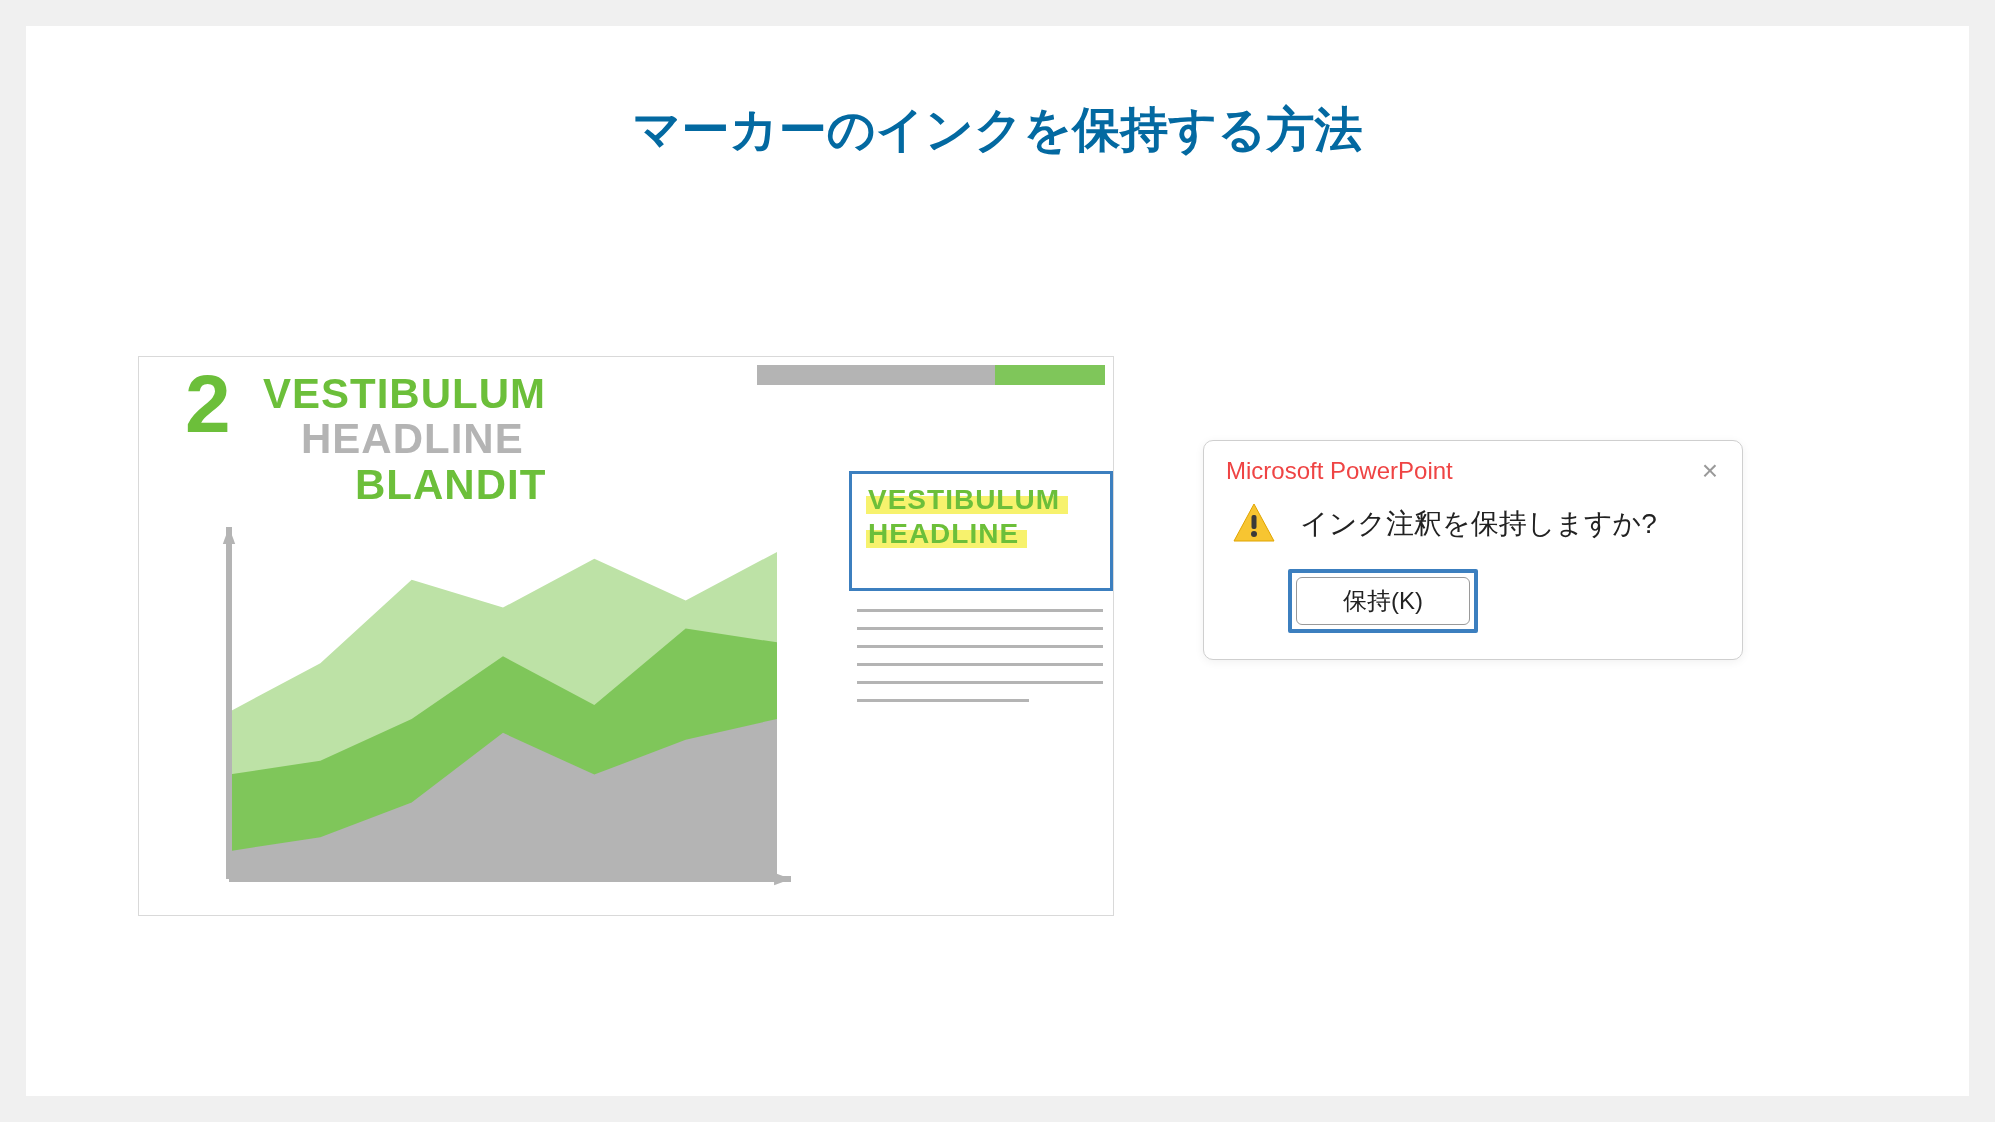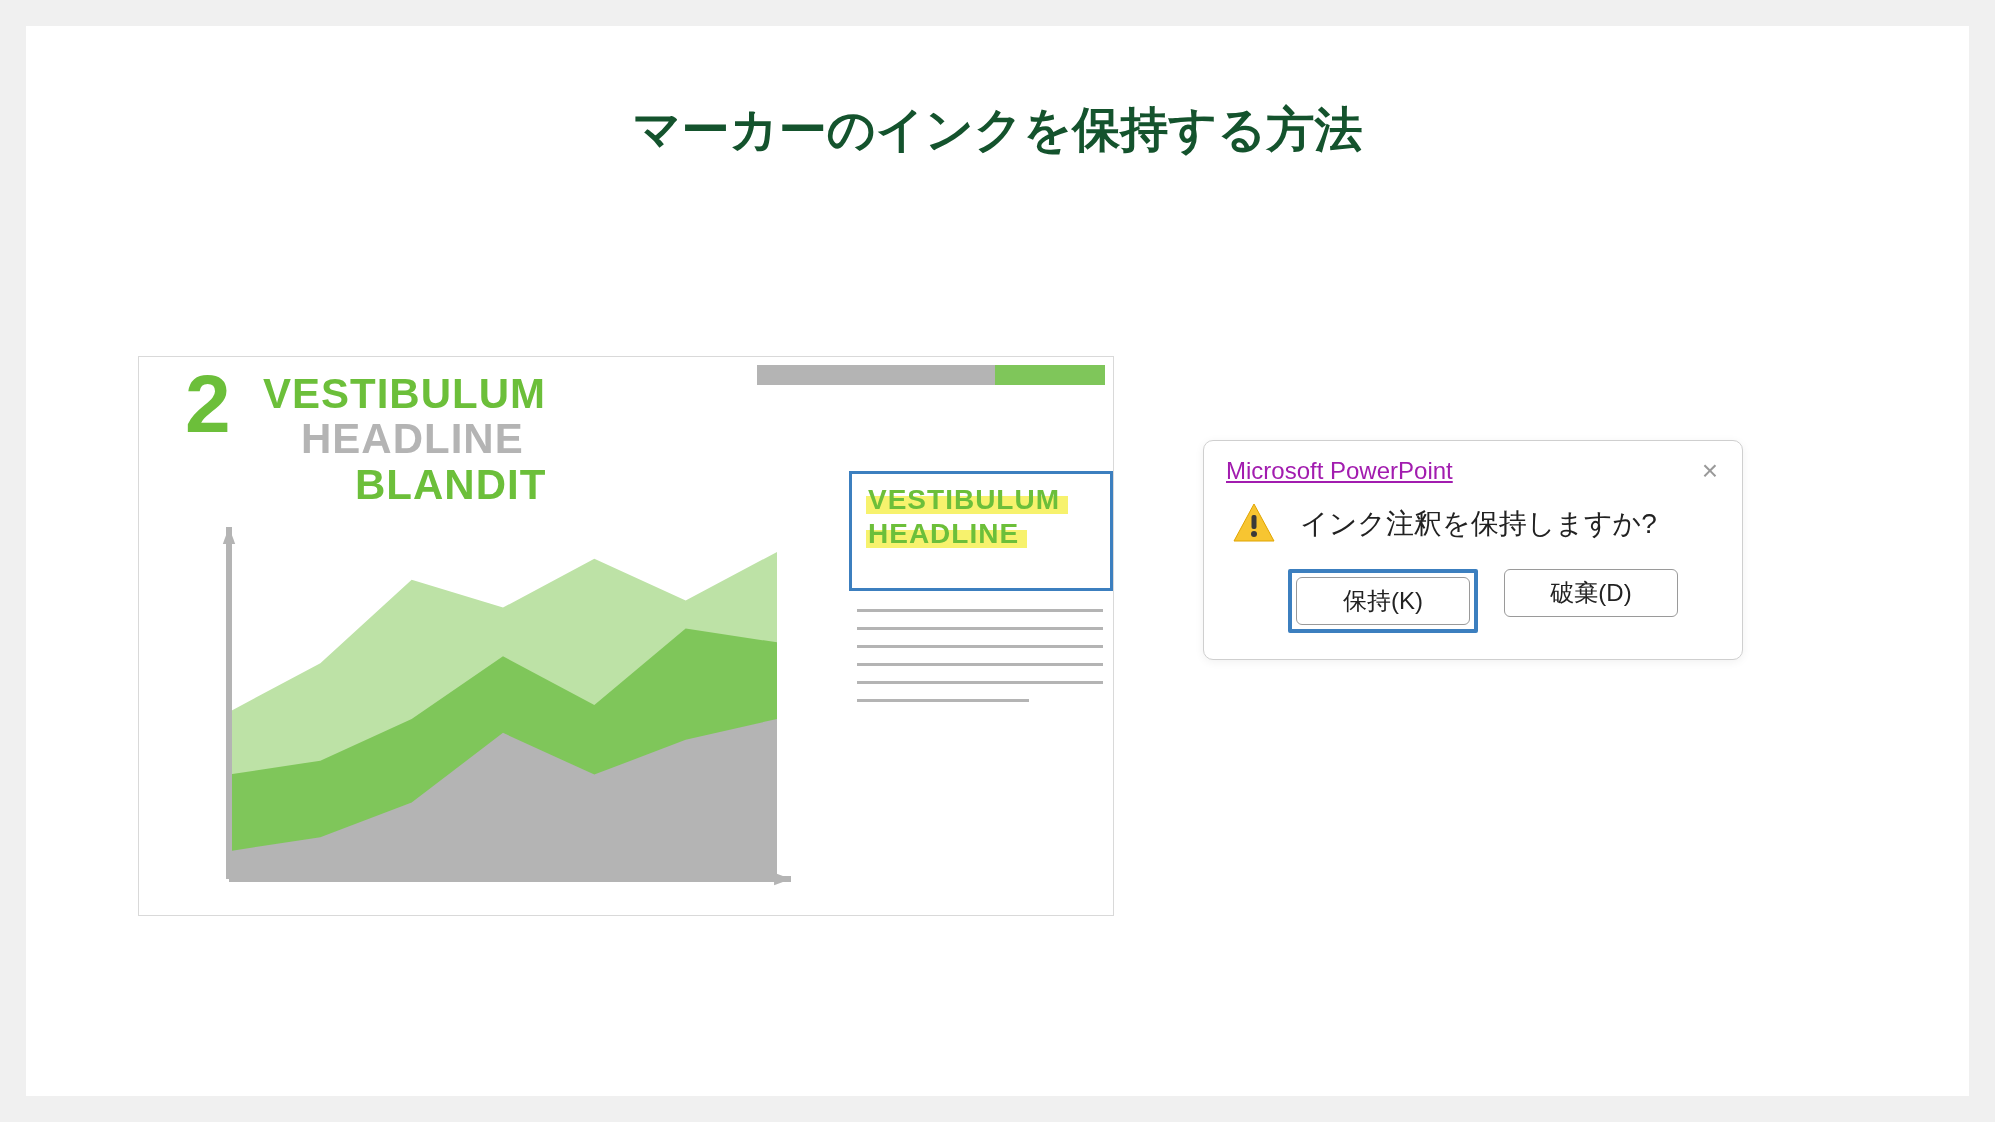--- a/index.html
+++ b/index.html
@@ -13,21 +13,21 @@
     .page {
       background: #fff;
       width: 100%;
       height: 100%;
       position: relative;
     }
     .page-title {
       text-align: center;
       font-size: 48px;
       font-weight: 600;
-      color: #14532d;
+      color: #0369a1;
       padding-top: 72px;
     }
     .content-row {
       position: absolute;
       top: 330px;
       left: 0;
       right: 0;
       display: flex;
       align-items: flex-start;
     }
@@ -100,21 +100,21 @@
       border-radius: 10px;
       background: #fff;
       box-shadow: 0 2px 10px rgba(0,0,0,0.06);
     }
     .dialog-titlebar {
       display: flex;
       align-items: center;
       justify-content: space-between;
       padding: 16px 18px 6px 22px;
     }
-    .dialog-title { font-size: 24px; color: #a21caf; text-decoration: underline; }
+    .dialog-title { font-size: 24px; color: #ef4444; }
     .dialog-close { font-size: 28px; color: #9a9a9a; line-height: 1; cursor: pointer; padding: 0 6px; }
 
     .dialog-body { display: flex; align-items: flex-start; padding: 10px 24px 6px 28px; gap: 24px; }
     .warning-icon { flex: none; }
     .dialog-message { font-size: 28px; color: #222; padding-top: 4px; }
 
     .dialog-buttons { display: flex; gap: 26px; padding: 14px 24px 26px 84px; }
     .dlg-btn-wrap { display:inline-block; }
     .dlg-btn-emph { border: 4px solid #3c7fbf; padding: 4px; border-radius: 2px; }
     .dlg-btn {
@@ -202,20 +202,17 @@
             <rect x="19.5" y="14" width="5" height="14" rx="2" fill="#3a3a3a"></rect>
             <circle cx="22" cy="33" r="3" fill="#3a3a3a"></circle>
           </svg>
         </span>
         <span class="dialog-message">インク注釈を保持しますか?</span>
       </div>
       <div class="dialog-buttons">
         <span class="dlg-btn-wrap dlg-btn-emph">
           <button class="dlg-btn">保持(K)</button>
         </span>
-        <span class="dlg-btn-wrap">
-          <button class="dlg-btn">破棄(D)</button>
-        </span>
       </div>
     </div>
 
   </div>
 </div>
 
 </body></html>

